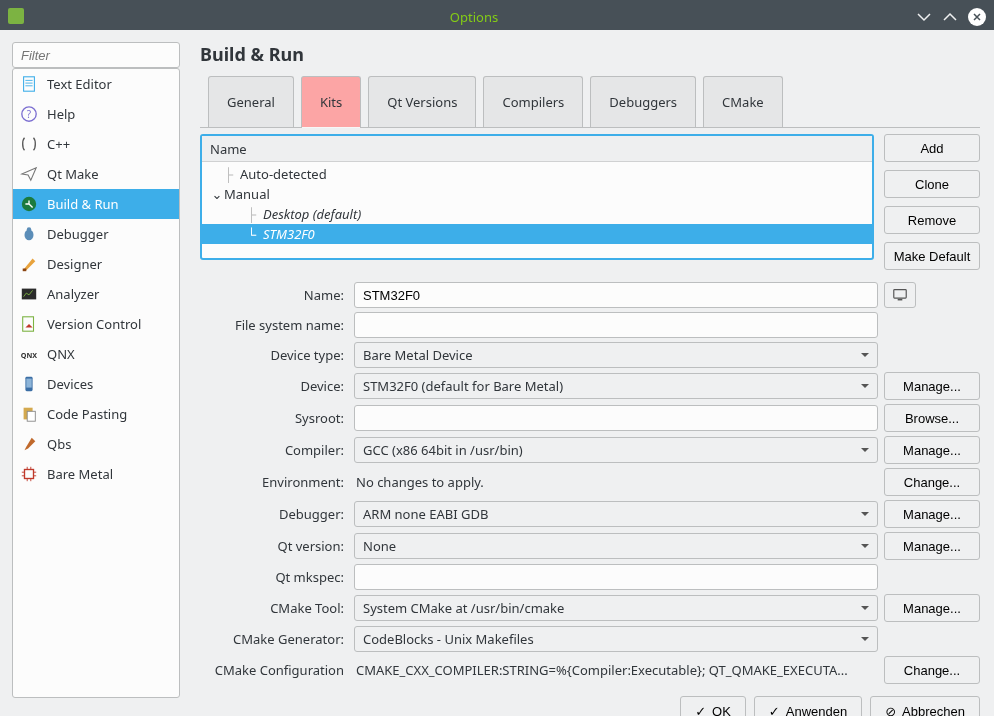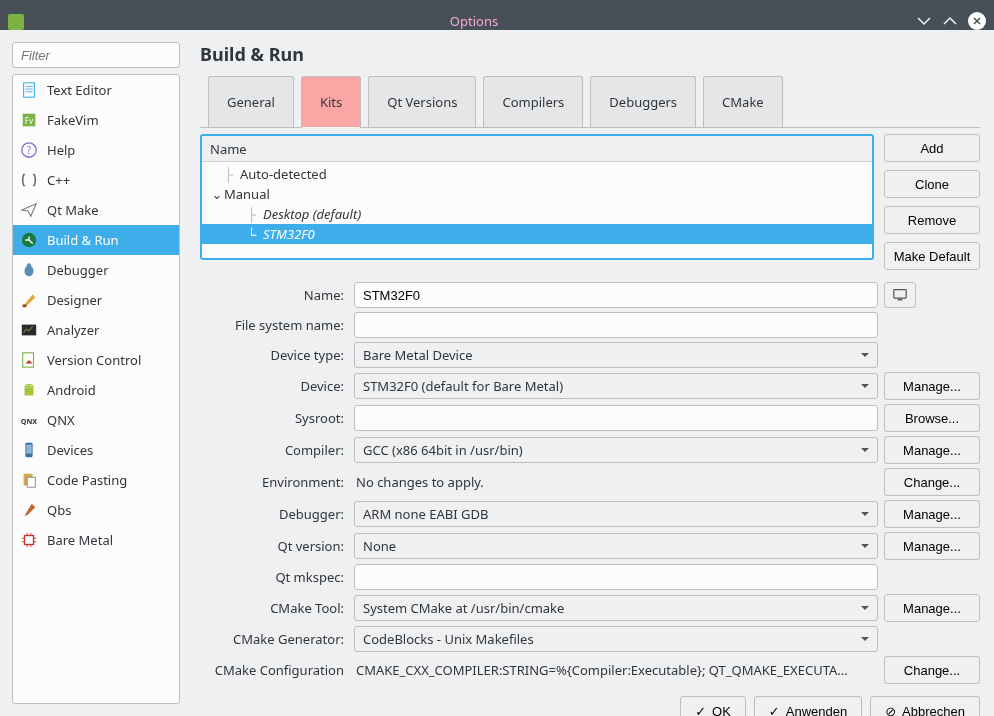--- a/index.html
+++ b/index.html
@@ -9,23 +9,23 @@
   background: #eff0f1;
   color: #31363b;
   width: 994px;
   height: 716px;
   overflow: hidden;
 }
 .titlebar {
   height: 30px;
   background: #475057;
   display: flex;
-  align-items: flex-end;
-  padding: 0 8px;
-  color: #f9a8d4;
+  align-items: flex-start;
+  padding: 8px 8px;
+  color: #84cc16;
 }
 .titlebar-icon {
   width: 16px; height: 16px;
   background: #7cb342;
   border-radius: 2px;
   margin-right: 8px;
 }
 .titlebar-title {
   flex: 1;
   text-align: center;
@@ -49,21 +49,20 @@
 .filter-input {
   width: 168px;
   height: 26px;
   border: 1px solid #bcbebf;
   border-radius: 3px;
   padding: 0 8px;
   font-style: italic;
   font-size: 13px;
   color: #999;
   background: #fcfcfc;
-  margin-bottom: 6px;
 }
 .categories {
   width: 168px;
   border: 1px solid #bcbebf;
   border-radius: 3px;
   background: #fcfcfc;
   height: 630px;
   overflow: hidden;
 }
 .cat-item {
@@ -270,29 +269,20 @@
               <line x1="6" y1="6" x2="14" y2="6" stroke="#3daee9"></line>
               <line x1="6" y1="9" x2="14" y2="9" stroke="#3daee9"></line>
               <line x1="6" y1="12" x2="14" y2="12" stroke="#3daee9"></line>
             </svg>
           </span>
           <span>Text Editor</span>
         </div>
       <div class="cat-item">
           <span class="cat-icon">
             <svg viewBox="0 0 20 20">
-              <rect x="3" y="3" width="14" height="14" fill="#7cb342"></rect>
-              <text x="10" y="14" text-anchor="middle" font-size="9" fill="#fff">Fv</text>
-            </svg>
-          </span>
-          <span>FakeVim</span>
-        </div>
-      <div class="cat-item">
-          <span class="cat-icon">
-            <svg viewBox="0 0 20 20">
               <circle cx="10" cy="10" r="8" fill="none" stroke="#7c6fd1" stroke-width="1.5"></circle>
               <text x="10" y="14" text-anchor="middle" font-size="11" fill="#7c6fd1">?</text>
             </svg>
           </span>
           <span>Help</span>
         </div>
       <div class="cat-item">
           <span class="cat-icon">
             <svg viewBox="0 0 20 20">
               <path d="M5 3 C5 3 3 5 3 10 C3 15 5 17 5 17 M15 3 C15 3 17 5 17 10 C17 15 15 17 15 17" fill="none" stroke="#555" stroke-width="1.5"></path>
@@ -345,31 +335,20 @@
           <span>Analyzer</span>
         </div>
       <div class="cat-item">
           <span class="cat-icon">
             <svg viewBox="0 0 20 20">
               <rect x="3" y="2" width="12" height="16" fill="none" stroke="#7cb342" stroke-width="1.2"></rect>
               <path d="M6 14 L10 10 L14 14" fill="#c0392b"></path>
             </svg>
           </span>
           <span>Version Control</span>
-        </div>
-      <div class="cat-item">
-          <span class="cat-icon">
-            <svg viewBox="0 0 20 20">
-              <rect x="5" y="7" width="10" height="9" rx="1" fill="#a4c639"></rect>
-              <path d="M5 7 A5 4 0 0 1 15 7" fill="#a4c639"></path>
-              <circle cx="8" cy="5" r="0.8" fill="#fff"></circle>
-              <circle cx="12" cy="5" r="0.8" fill="#fff"></circle>
-            </svg>
-          </span>
-          <span>Android</span>
         </div>
       <div class="cat-item">
           <span class="cat-icon">
             <svg viewBox="0 0 20 20">
               <text x="10" y="14" text-anchor="middle" font-size="8" fill="#333" font-weight="bold">QNX</text>
             </svg>
           </span>
           <span>QNX</span>
         </div>
       <div class="cat-item">

